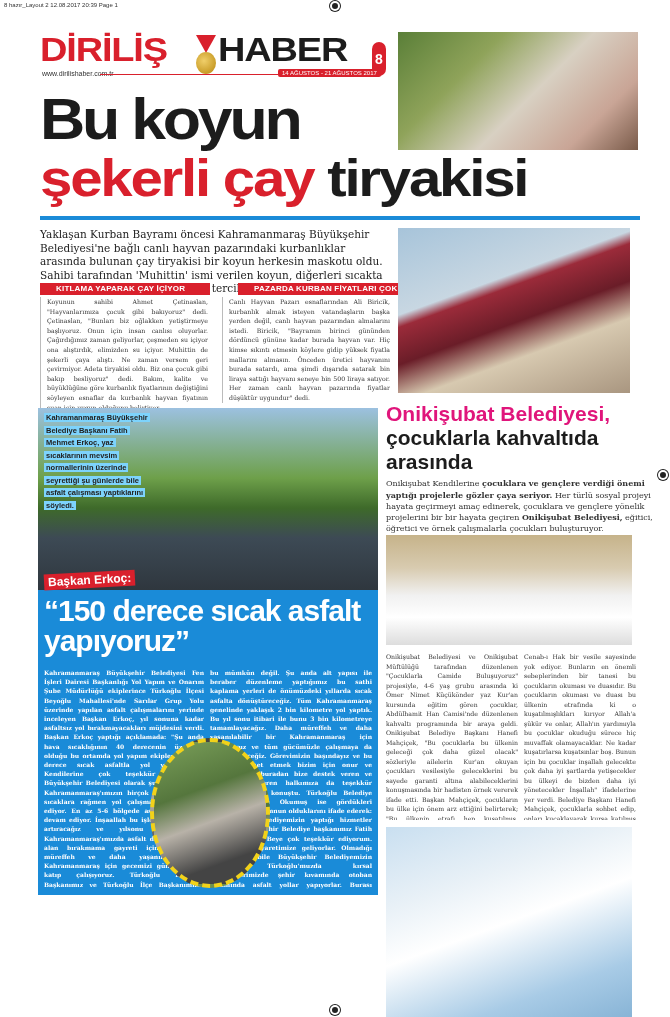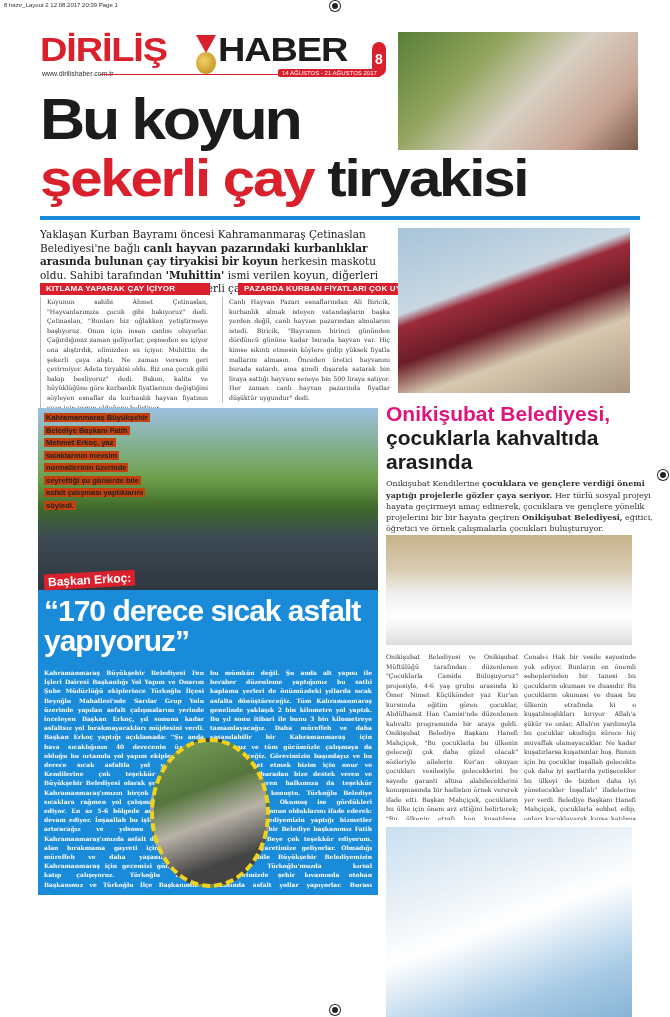--- a/index.html
+++ b/index.html
@@ -17,27 +17,27 @@
 .url{left:42px;top:70px;font:7px "Liberation Sans",sans-serif;color:#333}
 .hline{left:100px;top:74px;width:270px;height:1px;background:#d9202c}
 .dateb{left:278px;top:69px;background:#d9202c;color:#fff;font:6px "Liberation Sans",sans-serif;padding:1px 4px;border-radius:2px}
 .photo{background:#888;overflow:hidden}
 .ph-sheep-top{left:398px;top:32px;width:240px;height:118px;background:linear-gradient(135deg,#5a7f38 0%,#8fa35a 30%,#d8d0c2 55%,#c9a596 80%,#7a5b4a 100%)}
 .hl1{left:40px;top:90px;font:900 58px/1 "Liberation Sans",sans-serif;color:#1c1c1c;letter-spacing:-3px;transform:scaleX(1.08);transform-origin:left}
 .hl2{left:40px;top:152px;font:900 52px/1 "Liberation Sans",sans-serif;letter-spacing:-2px;transform:scaleX(1.12);transform-origin:left;white-space:nowrap}
 .hl2 .red{color:#d9202c}.hl2 .blk{color:#1c1c1c}
 .blueline{left:40px;top:216px;width:600px;height:4px;background:#1a8bd8}
 .lead{left:40px;top:228px;width:350px;font:10.5px/13.5px "DejaVu Serif",serif;color:#222}
-.lead b{font-weight:bold}
-.subh{height:12px;background:#d9202c;color:#fff;font:bold 8px/12px "Liberation Sans",sans-serif;padding-left:6px;letter-spacing:.2px}
+.lead b{font-weight:normal}
+.subh{height:12px;background:#d9202c;color:#fff;font:bold 8px/12px "Liberation Sans",sans-serif;padding-left:16px;letter-spacing:.2px}
 .col{font:6.2px/9.6px "DejaVu Serif",serif;color:#333;text-align:justify;border-left:1px solid #bbb;padding-left:6px}
 .ph-man{left:398px;top:228px;width:232px;height:165px;background:linear-gradient(160deg,#a7c4da 0%,#c8d7e2 35%,#9b2b3a 40%,#6a1d28 55%,#d7c9b0 70%,#a99680 100%)}
 .ph-asphalt{left:38px;top:408px;width:340px;height:200px;background:linear-gradient(180deg,#9cc1e0 0%,#6ea04a 35%,#3e6a2a 50%,#3d4a55 65%,#2a3036 100%)}
 .capbox{left:44px;top:412px;width:104px;font:bold 7.5px/12.5px "Liberation Sans",sans-serif;color:#222}
-.capbox span{background:#c2410c;padding:0 2px;box-decoration-break:clone;-webkit-box-decoration-break:clone}
+.capbox span{background:#7dd3fc;padding:0 2px;box-decoration-break:clone;-webkit-box-decoration-break:clone}
 .kicker{left:44px;top:572px;background:#d9202c;color:#fff;font:bold 12px/16px "Liberation Sans",sans-serif;padding:0 4px;transform:rotate(-3deg)}
 .bluebox{left:38px;top:590px;width:340px;height:305px;background:#1a8bd8}
 .quote{left:44px;top:596px;font:900 30px/30px "Liberation Sans",sans-serif;color:#fff;letter-spacing:-1px}
 .btext{font:bold 6px/9.2px "DejaVu Serif",serif;color:#fff;text-align:justify}
 .circ{left:150px;top:738px;width:120px;height:150px;border-radius:50%;border:4px dashed #f2d21a;background:linear-gradient(160deg,#7ba05a 0%,#55763d 35%,#b8b2a8 55%,#444 80%)}
 .onh1{left:386px;top:402px;font:900 21px/24px "Liberation Sans",sans-serif;color:#e0157b}
 .onh2{left:386px;top:426px;font:900 21px/24px "Liberation Sans",sans-serif;color:#1c1c1c}
 .onlead{left:386px;top:478px;width:270px;font:8px/10.8px "DejaVu Serif",serif;color:#333}
 .ph-breakfast{left:386px;top:535px;width:246px;height:110px;background:linear-gradient(180deg,#c6b38a 0%,#d8cbb0 30%,#f1f1f1 55%,#fff 75%,#ddd 100%)}
 .ph-girl{left:386px;top:827px;width:246px;height:190px;background:linear-gradient(160deg,#c9dff0 0%,#e9f1f7 30%,#fff 50%,#a8cbe6 80%,#88b4d6 100%)}
@@ -67,35 +67,35 @@
 <div class="abs photo ph-sheep-top"></div>
 
 <div class="abs hl1">Bu koyun</div>
 <div class="abs hl2">
   <span class="red">şekerli çay</span>
   <span class="blk">tiryakisi</span>
 </div>
 <div class="abs blueline"></div>
 
 <div class="abs lead">
-  <span>Yaklaşan Kurban Bayramı öncesi Kahramanmaraş Çetinaslan Belediyesi'ne bağlı </span><b>canlı hayvan pazarındaki kurbanlıklar arasında bulunan çay tiryakisi bir koyun</b><span> herkesin maskotu oldu. Sahibi tarafından </span><b>'Muhittin'</b><span> ismi verilen koyun, diğerleri sıcakta bol bol su içerken o şekerli çayı tercih ediyor.</span>
+  <span>Yaklaşan Kurban Bayramı öncesi Kahramanmaraş Büyükşehir Belediyesi'ne bağlı </span><b>canlı hayvan pazarındaki kurbanlıklar arasında bulunan çay tiryakisi bir koyun</b><span> herkesin maskotu oldu. Sahibi tarafından </span><b>'Muhittin'</b><span> ismi verilen koyun, diğerleri sıcakta bol bol su içerken o şekerli çayı tercih ediyor.</span>
 </div>
 
 <div class="abs subh" style="left:40px;top:283px;width:170px">KITLAMA YAPARAK ÇAY İÇİYOR</div>
 <div class="abs col" style="left:40px;top:297px;width:168px">Koyunun sahibi Ahmet Çetinaslan, "Hayvanlarımıza çocuk gibi bakıyoruz" dedi. Çetinaslan, "Bunları biz oğlakken yetiştirmeye başlıyoruz. Onun için insan canlısı oluyorlar. Çağırdığımız zaman geliyorlar, çeşmeden su içiyor ona alıştırdık, elimizden su içiyor. Muhittin de şekerli çaya alıştı. Ne zaman versem geri çevirmiyor. Adeta tiryakisi oldu. Biz ona çocuk gibi bakıp besliyoruz" dedi. Bakım, kalite ve büyüklüğüne göre kurbanlık fiyatlarının değiştiğini söyleyen esnaflar da kurbanlık hayvan fiyatının şuan için uygun olduğunu belirtiyor.</div>
 <div class="abs subh" style="left:238px;top:283px;width:198px">PAZARDA KURBAN FİYATLARI ÇOK UYGUN</div>
 <div class="abs col" style="left:222px;top:297px;width:168px">Canlı Hayvan Pazarı esnaflarından Ali Biricik, kurbanlık almak isteyen vatandaşların başka yerden değil, canlı hayvan pazarından almalarını istedi. Biricik, "Bayramın birinci gününden dördüncü gününe kadar burada hayvan var. Hiç kimse sıkıntı etmesin köylere gidip yüksek fiyatla mallarını almasın. Önceden üretici hayvanını burada satardı, ama şimdi dışarıda satarak bin liraya sattığı hayvanı seneye bin 500 liraya satıyor. Her zaman canlı hayvan pazarında fiyatlar düşüktür uygundur" dedi.</div>
 
 <div class="abs photo ph-man"></div>
 
 <div class="abs photo ph-asphalt"></div>
 <div class="abs capbox"><span>Kahramanmaraş Büyükşehir Belediye Başkanı Fatih Mehmet Erkoç, yaz sıcaklarının mevsim normallerinin üzerinde seyrettiği şu günlerde bile asfalt çalışması yaptıklarını söyledi.</span></div>
 <div class="abs bluebox"></div>
 <div class="abs kicker">Başkan Erkoç:</div>
-<div class="abs quote" style="width:330px">“170 derece sıcak asfalt yapıyoruz”</div>
+<div class="abs quote" style="width:330px">“150 derece sıcak asfalt yapıyoruz”</div>
 <div class="abs btext" style="left:44px;top:668px;width:160px;height:222px;overflow:hidden">Kahramanmaraş Büyükşehir Belediyesi Fen İşleri Dairesi Başkanlığı Yol Yapım ve Onarım Şube Müdürlüğü ekiplerince Türkoğlu İlçesi Beyoğlu Mahallesi'nde Sarılar Grup Yolu üzerinde yapılan asfalt çalışmalarını yerinde inceleyen Başkan Erkoç, yıl sonuna kadar asfaltsız yol bırakmayacakları müjdesini verdi. Başkan Erkoç yaptığı açıklamada: "Şu anda hava sıcaklığının 40 derecenin üzerinde olduğu bu ortamda yol yapım ekiplerimiz 150 derece sıcak asfaltla yol yapmaktalar. Kendilerine çok teşekkür ediyorum. Büyükşehir Belediyesi olarak şu an itibari ile Kahramanmaraş'ımızın birçok noktasında bu sıcaklara rağmen yol çalışmalarımız devam ediyor. En az 5-6 bölgede asfalt döküm işi devam ediyor. İnşaallah bu işlerimizi daha da artıracağız ve yılsonu itibari ile Kahramanmaraş'ımızda asfalt dökülmemiş bir alan bırakmama gayreti içindeyiz. Daha müreffeh ve daha yaşanılabilir bir Kahramanmaraş için gecemizi gündüzümüze katıp çalışıyoruz. Türkoğlu Belediye Başkanımız ve Türkoğlu İlçe Başkanımızla beraber Türkoğlu'muzu en güzel hale en yaşanılabilir hale getirmenin gayreti içindeyiz. Biz yola çıktığımızda söz vermiştik. Şehir merkezinde olan ne varsa ilçelerimizde mahallelerimizde de aynısı olacak demiştik. Bunları tek tek çözüyoruz. Şu an itibari ile bazı bölgelerimizde sathi kaplama yapıyoruz. İnşaallah önümüzdeki yıllarda oraları da sıcak asfalta kavuşturacağız. Çünkü aynı anda her tarafa sıcak asfalt yetiştirme imkanımız yok zaten teknik olarak ta</div>
 <div class="abs btext" style="left:210px;top:668px;width:162px;height:222px;overflow:hidden">bu mümkün değil. Şu anda alt yapısı ile beraber düzenleme yaptığımız bu sathi kaplama yerleri de önümüzdeki yıllarda sıcak asfalta dönüştüreceğiz. Tüm Kahramanmaraş genelinde yaklaşık 2 bin kilometre yol yaptık. Bu yıl sonu itibari ile bunu 3 bin kilometreye tamamlayacağız. Daha müreffeh ve daha yaşanılabilir bir Kahramanmaraş için çalışıyoruz ve tüm gücümüzle çalışmaya da devam edeceğiz. Görevimizin başındayız ve bu millete hizmet etmek bizim için onur ve şereftir. Ben buradan bize destek veren ve teveccüh gösteren halkımıza da teşekkür ediyorum" diye konuştu. Türkoğlu Belediye Başkanı Osman Okumuş ise gördükleri hizmetlerden memnun olduklarını ifade ederek: "Büyükşehir Belediyemizin yaptığı hizmetler sınırsız. Büyükşehir Belediye başkanımız Fatih Mehmet Erkoç Beye çok teşekkür ediyorum. Her zaman ziyaretimize geliyorlar. Olmadığı zamanlarda bile Büyükşehir Belediyemizin ekipleri Türkoğlu'muzda kırsal mahallelerimizde şehir kıvamında otoban kıvamında asfalt yollar yapıyorlar. Burası Beyoğlu Mahallemizin ilk kurulduğu Karalar ve Sarılar Mahallemiz. Bu grup yolumu Fatih Başkanımız çok kaliteli bir şekilde yaptırıyor. Kendisinin de söylediği gibi bu yıl sonu itibariyle Türkoğlu'muzdaki mahallelerimizin grup yollarında sıkıntı kalmayacak. Daha önce yapılan, yol çalışmalarıyla fazla bir yolumuz kalmadı ve sırt sırta vererek Değerli Başkanımız Fatih Beyin önderliğinde Türkoğlu'muza hizmet etmeye devam edeceğiz" dedi.</div>
 <div class="abs circ"></div>
 
 <div class="abs onh1">Onikişubat Belediyesi,</div>
 <div class="abs onh2" style="width:260px">çocuklarla kahvaltıda arasında</div>
 <div class="abs onlead">
   <span>Onikişubat Kendilerine </span><b>çocuklara ve gençlere verdiği önemi yaptığı projelerle gözler çaya seriyor.</b><span> Her türlü sosyal projeyi hayata geçirmeyi amaç edinerek, çocuklara ve gençlere yönelik projelerini bir bir hayata geçiren </span><b>Onikişubat Belediyesi,</b><span> eğitici, öğretici ve örnek çalışmalarla çocukları buluşturuyor.</span>
 </div>
 <div class="abs photo ph-breakfast"></div>

